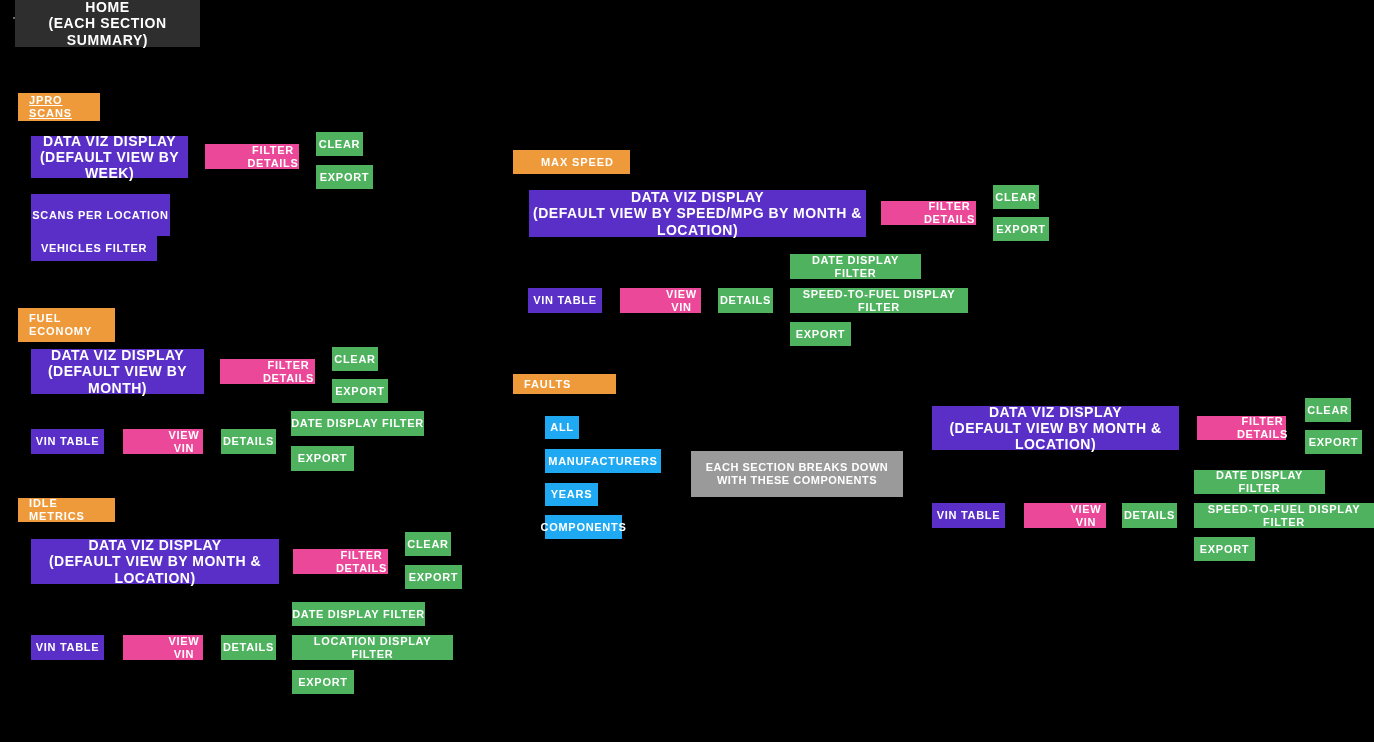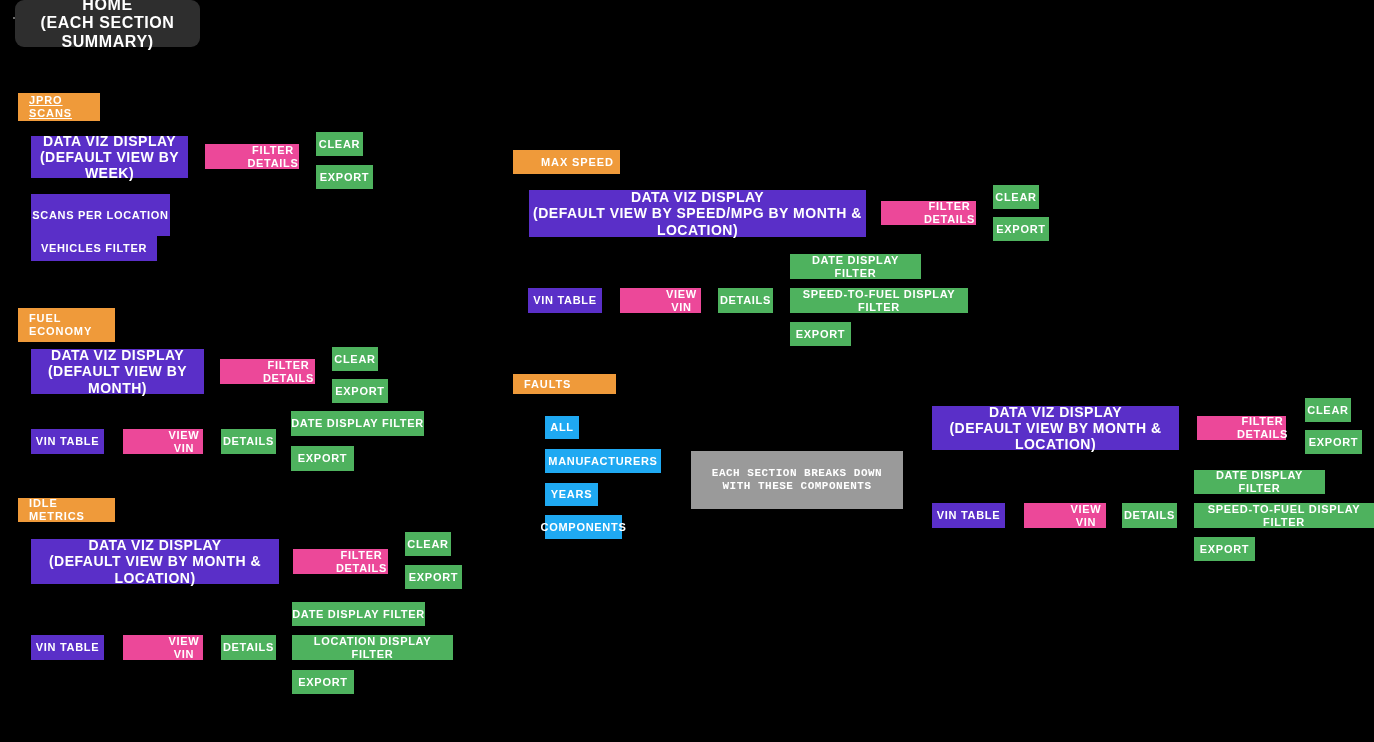--- a/index.html
+++ b/index.html
@@ -41,21 +41,21 @@
   .c-home    { background: #2e2e2e; }
   .c-section { background: #ef9a3a; }
   .c-viz     { background: #5a2fc8; }
   .c-purple  { background: #5a2fc8; }
   .c-dgreen  { background: #ec4899; padding-left: 42px; }
   .c-lgreen  { background: #4eb25e; }
   .c-blue    { background: #1fa9f2; }
   .c-gray    { background: #9a9a9a; }
 
   
-  .t-home    { font-size: 16px; letter-spacing: 0.6px; border-radius: 9px; }
+  .t-home    { font-size: 14px; letter-spacing: 0.6px; }
   .t-section { font-size: 11px; letter-spacing: 0.9px; }
   .t-viz     { font-size: 14px; letter-spacing: 0.5px; }
   .t-btn     { font-size: 11px; letter-spacing: 0.7px; }
   .t-note    { font-size: 11px; letter-spacing: 0.5px; }
 
   .align-left { justify-content: flex-start; padding-left: 11px; text-align: left; }
 
   
   .speck {
     position: absolute;
@@ -126,21 +126,21 @@
   <div class="node c-purple t-btn" style="left:31px; top:635px; width:73px; height:25px;">VIN TABLE</div>
 
   <div class="node c-dgreen t-btn" style="left:123px; top:635px; width:80px; height:25px;">VIEW VIN</div>
 
   <div class="node c-lgreen t-btn" style="left:221px; top:635px; width:55px; height:25px;">DETAILS</div>
 
   <div class="node c-lgreen t-btn" style="left:292px; top:635px; width:161px; height:25px;">LOCATION DISPLAY FILTER</div>
 
   <div class="node c-lgreen t-btn" style="left:292px; top:670px; width:62px; height:24px;">EXPORT</div>
 
-  <div class="node c-section t-section align-left" style="left:513px; top:150px; width:107px; height:24px;padding-left:28px;">MAX SPEED</div>
+  <div class="node c-section t-section align-left" style="left:513px; top:150px; width:117px; height:24px;padding-left:28px;">MAX SPEED</div>
 
   <div class="node c-viz t-viz" style="left:529px; top:190px; width:337px; height:47px;">DATA VIZ DISPLAY
 (DEFAULT VIEW BY SPEED/MPG BY MONTH &amp; LOCATION)</div>
 
   <div class="node c-dgreen t-btn" style="left:881px; top:201px; width:95px; height:24px;">FILTER DETAILS</div>
 
   <div class="node c-lgreen t-btn" style="left:993px; top:185px; width:46px; height:24px;">CLEAR</div>
 
   <div class="node c-lgreen t-btn" style="left:993px; top:217px; width:56px; height:24px;">EXPORT</div>
 
@@ -159,21 +159,21 @@
   <div class="node c-section t-section align-left" style="left:513px; top:374px; width:103px; height:20px;">FAULTS</div>
 
   <div class="node c-blue t-btn" style="left:545px; top:416px; width:34px; height:23px;">ALL</div>
 
   <div class="node c-blue t-btn" style="left:545px; top:449px; width:116px; height:24px;">MANUFACTURERS</div>
 
   <div class="node c-blue t-btn" style="left:545px; top:483px; width:53px; height:23px;">YEARS</div>
 
   <div class="node c-blue t-btn" style="left:545px; top:515px; width:77px; height:24px;">COMPONENTS</div>
 
-  <div class="node c-gray t-note" style="left:691px; top:451px; width:212px; height:58px;font-family:Liberation Mono, monospace;">EACH SECTION BREAKS DOWN
+  <div class="node c-gray t-note" style="left:691px; top:451px; width:212px; height:46px;">EACH SECTION BREAKS DOWN
 WITH THESE COMPONENTS</div>
 
   <div class="node c-viz t-viz" style="left:932px; top:406px; width:247px; height:44px;">DATA VIZ DISPLAY
 (DEFAULT VIEW BY MONTH &amp; LOCATION)</div>
 
   <div class="node c-dgreen t-btn" style="left:1197px; top:416px; width:89px; height:24px;">FILTER DETAILS</div>
 
   <div class="node c-lgreen t-btn" style="left:1305px; top:398px; width:46px; height:24px;">CLEAR</div>
 
   <div class="node c-lgreen t-btn" style="left:1305px; top:430px; width:57px; height:24px;">EXPORT</div>

